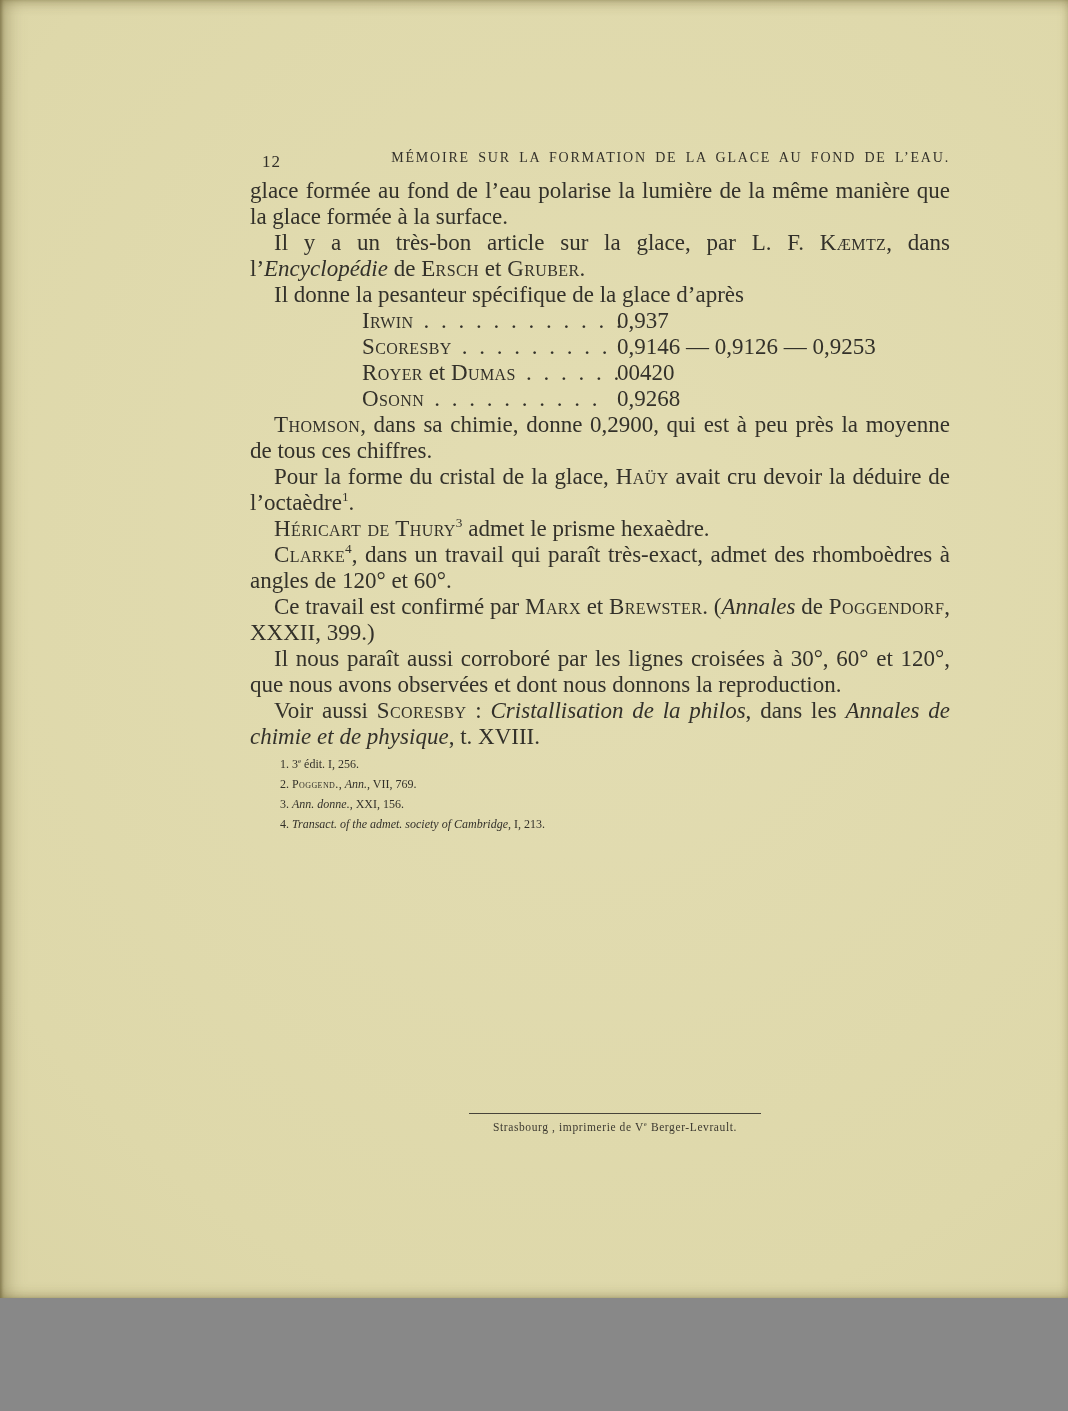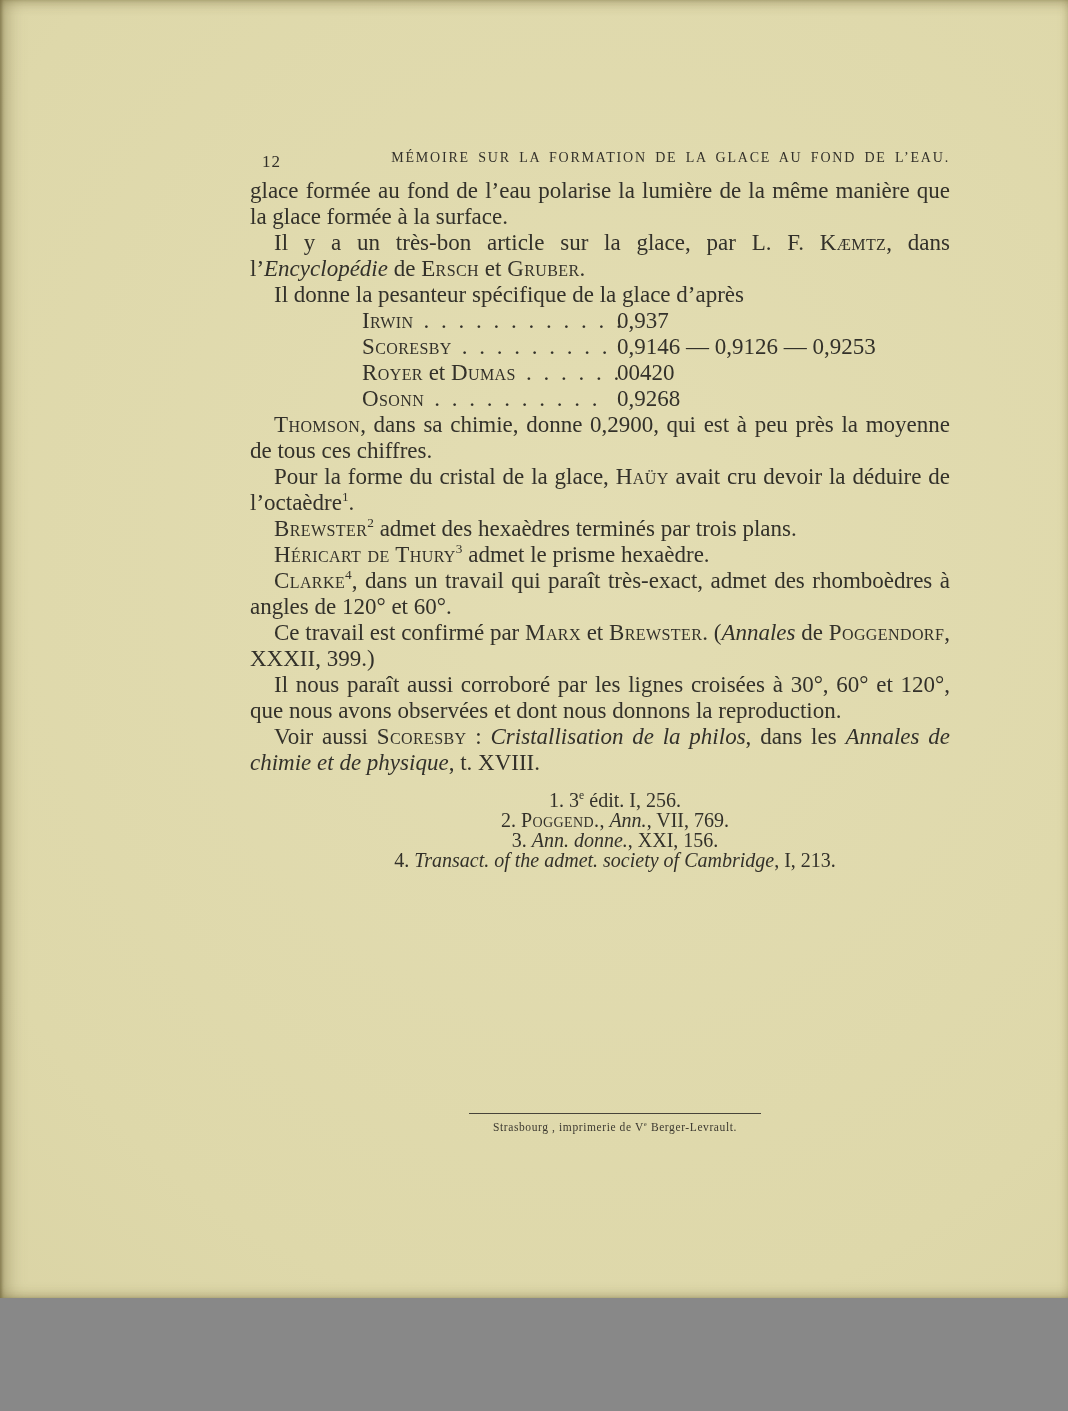--- a/index.html
+++ b/index.html
@@ -35,21 +35,21 @@
 
   .sc  { font-variant:small-caps; letter-spacing:0.4px; }
   .it  { font-style:italic; }
   .sup { vertical-align:super; font-size:0.58em; line-height:0; }
 
   .spec-table { margin-left:112px; }
   .trow { position:relative; white-space:nowrap; }
   .trow .leader { letter-spacing:3px; margin-left:10px; }
   .trow .val { position:absolute; left:255px; top:0; }
 
-  .footnotes { margin-top:14px; padding-left:30px; font-size:20px; line-height:20px; text-align:center; }
+  .footnotes { margin-top:4px; padding-left:30px; font-size:12px; line-height:20px; text-align:left; }
   .fn { margin:0; }
 
   .imprint { position:absolute; left:400px; top:1113px; width:430px; text-align:center; }
   .imprint-rule { width:292px; margin:0 auto; border-top:1.6px solid #47443a; }
   .imprint-text { margin-top:7px; font-size:11.5px; letter-spacing:0.6px; color:#3c3930; }
 </style>
 </head>
 <body>
 
 <div class="page">
@@ -79,21 +79,20 @@
           <span class="val">00420</span>
         </div>
         <div class="trow">
           <span class="name"><span class="sc">Osonn</span></span><span class="leader">. . . . . . . . . .</span>
           <span class="val">0,9268</span>
         </div>
       </div>
 
       <p class="para"><span class="sc">Thomson</span><span>, dans sa chimie, donne 0,2900, qui est à peu près la moyenne de tous ces chiffres.</span></p>
       <p class="para"><span>Pour la forme du cristal de la glace, </span><span class="sc">Haüy</span><span> avait cru devoir la déduire de l’oc­taèdre</span><span class="sup">1</span><span>.</span></p>
-      <p class="para"><span class="sc">Brewster</span><span class="sup">2</span><span> admet des hexaèdres terminés par trois plans.</span></p>
       <p class="para"><span class="sc">Héricart de Thury</span><span class="sup">3</span><span> admet le prisme hexaèdre.</span></p>
       <p class="para"><span class="sc">Clarke</span><span class="sup">4</span><span>, dans un travail qui paraît très-exact, admet des rhomboèdres à angles de 120° et 60°.</span></p>
       <p class="para"><span>Ce travail est confirmé par </span><span class="sc">Marx</span><span> et </span><span class="sc">Brewster</span><span>. (</span><span class="it">Annales</span><span> de </span><span class="sc">Poggendorf</span><span>, XXXII, 399.)</span></p>
       <p class="para"><span>Il nous paraît aussi corroboré par les lignes croisées à 30°, 60° et 120°, que nous avons observées et dont nous donnons la reproduction.</span></p>
       <p class="para"><span>Voir aussi </span><span class="sc">Scoresby</span><span> : </span><span class="it">Cristallisation de la philos</span><span>, dans les </span><span class="it">Annales de chimie et de physique</span><span>, t. XVIII.</span></p>
     </div>
 
     <div class="footnotes">
       <p class="fn"><span>1. 3</span><span class="sup">e</span><span> édit. I, 256.</span></p>
       <p class="fn"><span>2. </span><span class="sc">Poggend.</span><span>, </span><span class="it">Ann.</span><span>, VII, 769.</span></p>

